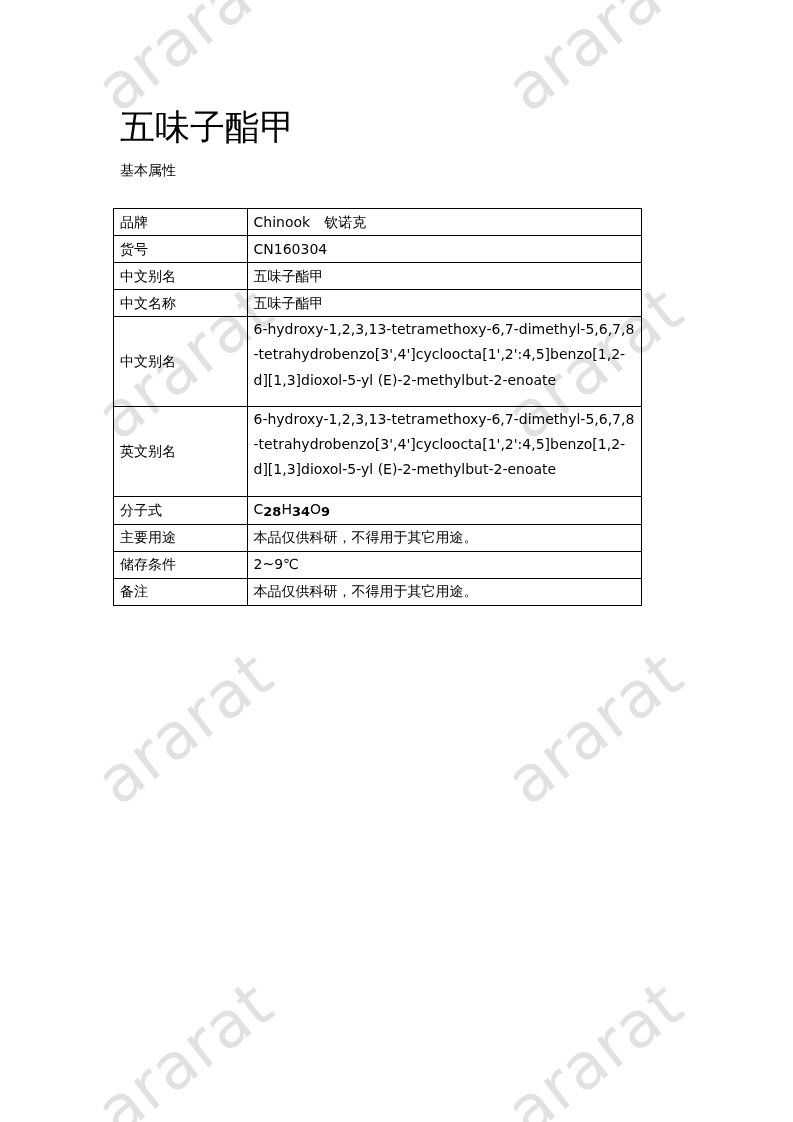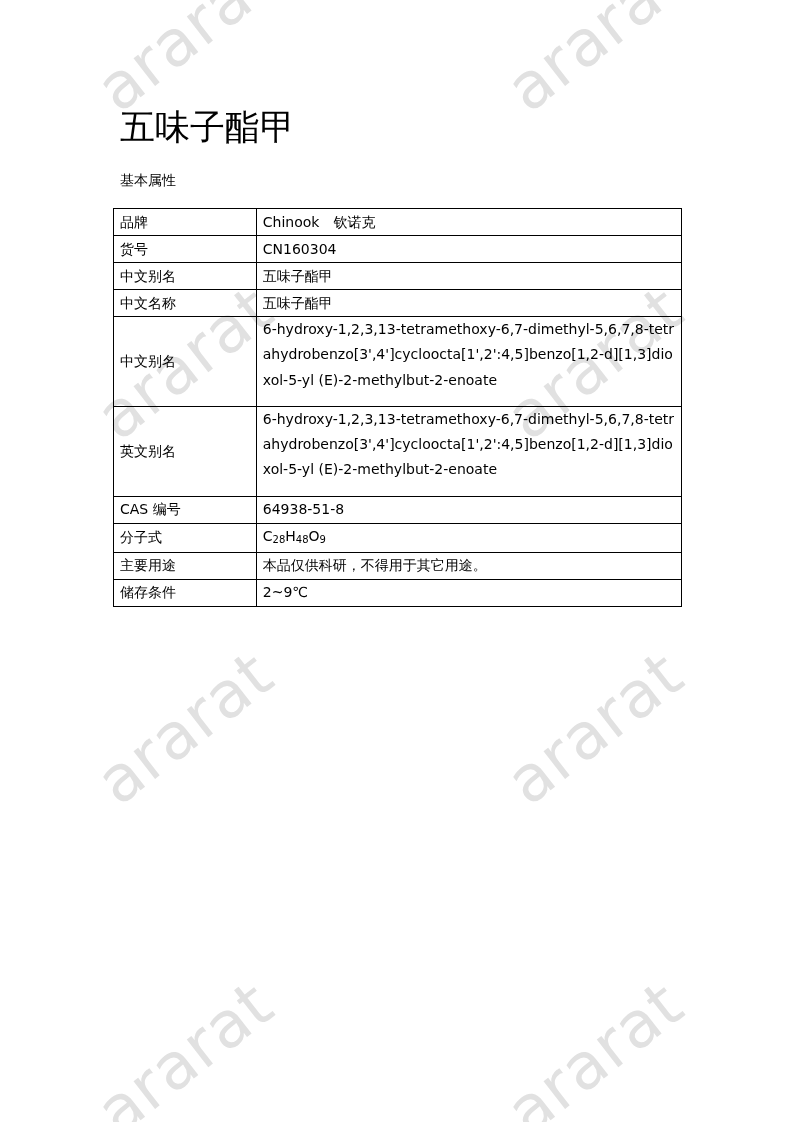--- a/index.html
+++ b/index.html
@@ -21,42 +21,42 @@
       pointer-events: none;
       letter-spacing: 1px;
       z-index: 0;
     }
     .title {
       position: absolute; left: 120px; top: 103px;
       font-size: 35px; line-height: 48px; font-weight: normal;
       margin: 0; z-index: 1;
     }
     .section {
-      position: absolute; left: 120px; top: 170px;
+      position: absolute; left: 120px; top: 160px;
       font-size: 14px; line-height: 20px; z-index: 1;
     }
     table.props {
       position: absolute; left: 113px; top: 208px;
-      width: 569px;
+      width: 529px;
       border-collapse: collapse;
       font-size: 14px;
       z-index: 1;
     }
     table.props td {
       border: 1px solid #000;
       padding: 0 6px;
       height: 26px;
       line-height: 25px;
       vertical-align: middle;
       background: transparent;
     }
     table.props td.k { width: 130px; }
     table.props td.v { width: 413px; word-break: break-all; }
     table.props td.multi { line-height: 25.3px; padding-top: 0; padding-bottom: 13px; }
-    sub { font-size: 10px; vertical-align: -2px; }
+    sub { font-size: 13px; vertical-align: -2px; font-weight: bold; }
   </style>
 </head>
 <body>
 
 <div class="watermark" style="left:128px; top:52px;">ararat</div>
 <div class="watermark" style="left:538px; top:52px;">ararat</div>
 <div class="watermark" style="left:128px; top:380px;">ararat</div>
 <div class="watermark" style="left:538px; top:380px;">ararat</div>
 <div class="watermark" style="left:128px; top:745px;">ararat</div>
 <div class="watermark" style="left:538px; top:745px;">ararat</div>
@@ -86,29 +86,29 @@
     </tr>
     <tr>
       <td class="k" style="height:76px;">中文别名</td>
       <td class="v multi">6-hydroxy-1,2,3,13-tetramethoxy-6,7-dimethyl-5,6,7,8-tetrahydrobenzo[3',4']cycloocta[1',2':4,5]benzo[1,2-d][1,3]dioxol-5-yl (E)-2-methylbut-2-enoate</td>
     </tr>
     <tr>
       <td class="k" style="height:76px;">英文别名</td>
       <td class="v multi">6-hydroxy-1,2,3,13-tetramethoxy-6,7-dimethyl-5,6,7,8-tetrahydrobenzo[3',4']cycloocta[1',2':4,5]benzo[1,2-d][1,3]dioxol-5-yl (E)-2-methylbut-2-enoate</td>
     </tr>
     <tr>
-      <td class="k">CAS 编号</td>
-      <td class="v">64938-51-8</td>
-    </tr>
-    <tr>
       <td class="k">分子式</td>
-      <td class="v"><span>C</span><sub>28</sub><span>H</span><sub>48</sub><span>O</span><sub>9</sub></td>
+      <td class="v"><span>C</span><sub>28</sub><span>H</span><sub>34</sub><span>O</span><sub>9</sub></td>
     </tr>
     <tr>
       <td class="k">主要用途</td>
       <td class="v">本品仅供科研，不得用于其它用途。</td>
     </tr>
     <tr>
       <td class="k">储存条件</td>
       <td class="v">2~9℃</td>
     </tr>
+    <tr>
+      <td class="k">备注</td>
+      <td class="v">本品仅供科研，不得用于其它用途。</td>
+    </tr>
   </tbody>
 </table>
 
 </body></html>

